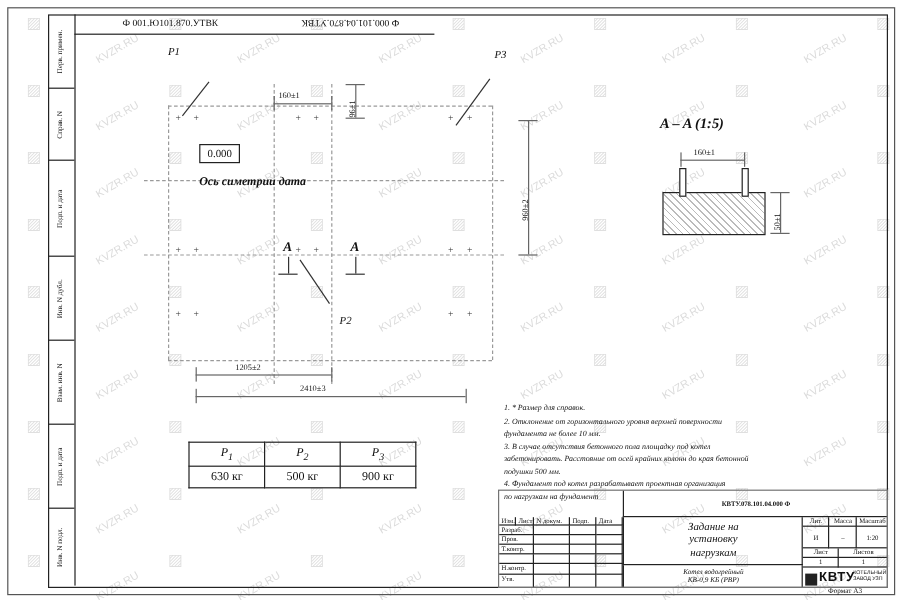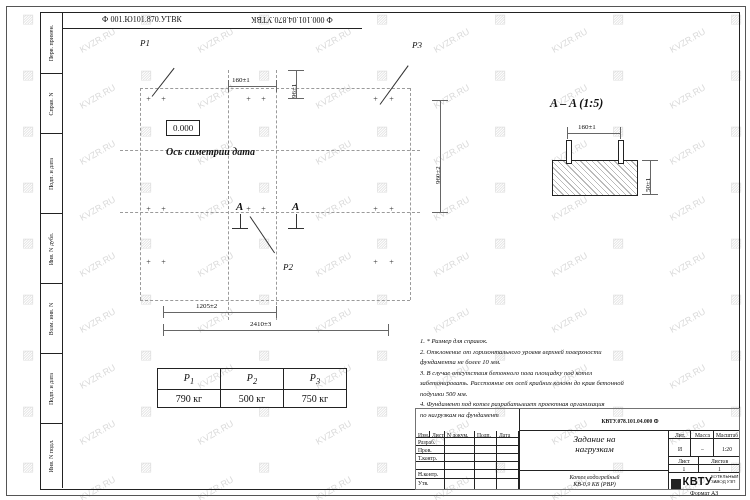--- a/index.html
+++ b/index.html
@@ -344,23 +344,23 @@
   </div>
 
   <table class="ptable" style="left:157px;top:368px;">
     <tbody>
         <tr>
       <td class="hd"><span>P</span><sub>1</sub></td>
       <td class="hd"><span>P</span><sub>2</sub></td>
       <td class="hd"><span>P</span><sub>3</sub></td>
     </tr>
     <tr>
-      <td>790 кг</td>
+      <td>630 кг</td>
       <td>500 кг</td>
-      <td>750 кг</td>
+      <td>900 кг</td>
     </tr>
   </tbody>
     </table>
 
   <div class="tb">
 
     <div class="cell bb br" style="left:0;top:22px;width:14px;height:7px;">Изм.</div>
     <div class="cell bb br" style="left:14px;top:22px;width:15px;height:7px;">Лист</div>
     <div class="cell bb br" style="left:29px;top:22px;width:30px;height:7px;">N докум.</div>
     <div class="cell bb br" style="left:59px;top:22px;width:22px;height:7px;">Подп.</div>
@@ -393,20 +393,21 @@
 
     <div class="cell br" style="left:0;top:70px;width:29px;height:10px;">Утв.</div>
     <div class="cell br" style="left:29px;top:70px;width:30px;height:10px;"></div>
     <div class="cell br" style="left:59px;top:70px;width:22px;height:10px;"></div>
     <div class="cell br" style="left:81px;top:70px;width:22px;height:10px;"></div>
 
     <div class="cell code bb bl" style="left:103px;top:0;width:220px;height:22px;line-height:22px;">КВТУ.078.101.04.000  Ф</div>
 
     <div class="cell bb br bl" style="left:103px;top:22px;width:150px;height:40px;padding-top:3px;">
       <div class="tb-title">Задание на</div>
+      <div class="tb-title">установку</div>
       <div class="tb-title">нагрузкам</div>
     </div>
     <div class="cell br bl" style="left:103px;top:62px;width:150px;height:18px;padding-top:3px;">
       <div class="tb-sub">Котел водогрейный</div>
       <div class="tb-sub">КВ-0,9  КБ  (РВР)</div>
     </div>
 
     <div class="cell bb br ctr" style="left:253px;top:22px;width:22px;height:8px;">Лит.</div>
     <div class="cell bb br ctr" style="left:275px;top:22px;width:23px;height:8px;">Масса</div>
     <div class="cell bb ctr" style="left:298px;top:22px;width:25px;height:8px;">Масштаб</div>

